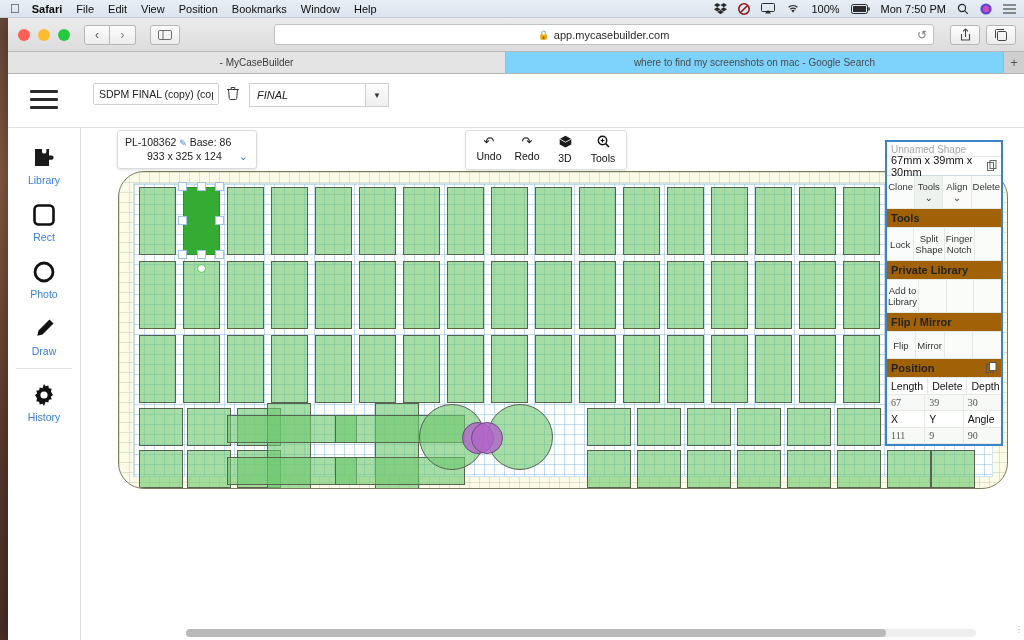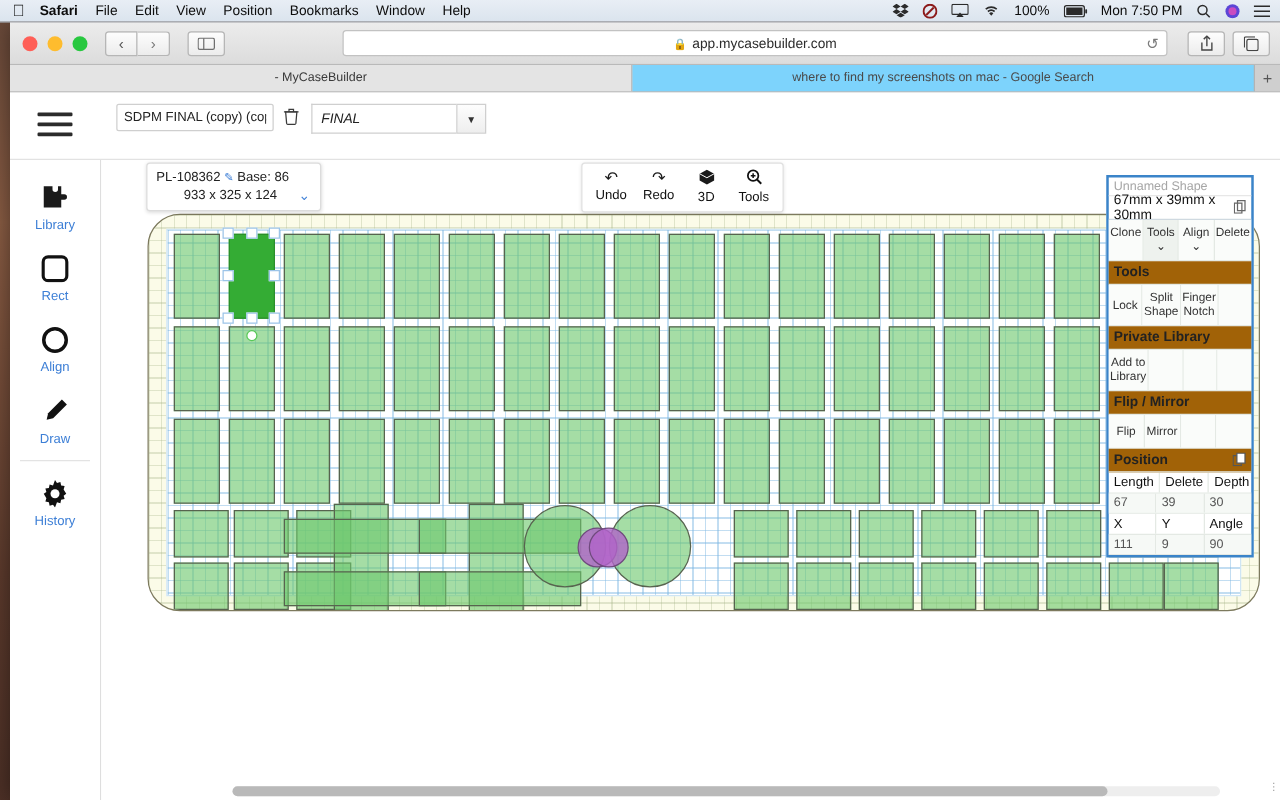--- a/index.html
+++ b/index.html
@@ -277,21 +277,21 @@
   }
   .pp-head .dup { position: absolute; right: 4px; top: 3px; font-weight: normal; font-size: 10px; color: #555; }
   .pp-tools-row .pp-btn { min-height: 26px; display: flex; align-items: center; justify-content: center; }
   .pp-fields { display: flex; border-bottom: 1px solid #e4e9e4; }
   .pp-fields > div {
     flex: 1; padding: 2px 4px; border-right: 1px solid #e4e9e4;
     font-size: 10px;
   }
   .pp-fields > div:last-child { border-right: none; }
   .pp-fields.lbl > div { color: #111; font-size: 10.5px; }
-  .pp-fields.val > div { color: #555; background: #f6f9f6; }
+  .pp-fields.val > div { color: #555; background: #f6f9f6; font-family: Liberation Serif, serif; }
 
   
   .hscroll {
     position: absolute; left: 105px; bottom: 3px; width: 790px; height: 8px;
     background: #eee; border-radius: 4px;
   }
   .hscroll i { display:block; width: 700px; height: 8px; background: #b9b9b9; border-radius: 4px; }
   .vscroll-mark {
     position: absolute; right: 1px; bottom: 6px; font-size: 8px; color: #999;
   }
@@ -475,21 +475,21 @@
           </svg>
       </div>
       <div class="lbl">Rect</div>
     </div>
     <div class="railitem">
       <div class="glyph">
         <svg width="22" height="22" viewBox="0 0 22 22">
             <circle cx="11" cy="11" r="9" fill="none" stroke="#111" stroke-width="2.8"></circle>
           </svg>
       </div>
-      <div class="lbl">Align</div>
+      <div class="lbl">Photo</div>
     </div>
     <div class="railitem">
       <div class="glyph">
         <svg width="22" height="22" viewBox="0 0 22 22">
             <path d="M16.5 1.5l4 4-11 11-5.2 1.2L5.5 12.5z" fill="#111"></path>
             <path d="M3 19.5l2-.6-1.4-1.4z" fill="#fff"></path>
           </svg>
       </div>
       <div class="lbl">Draw</div>
     </div>

